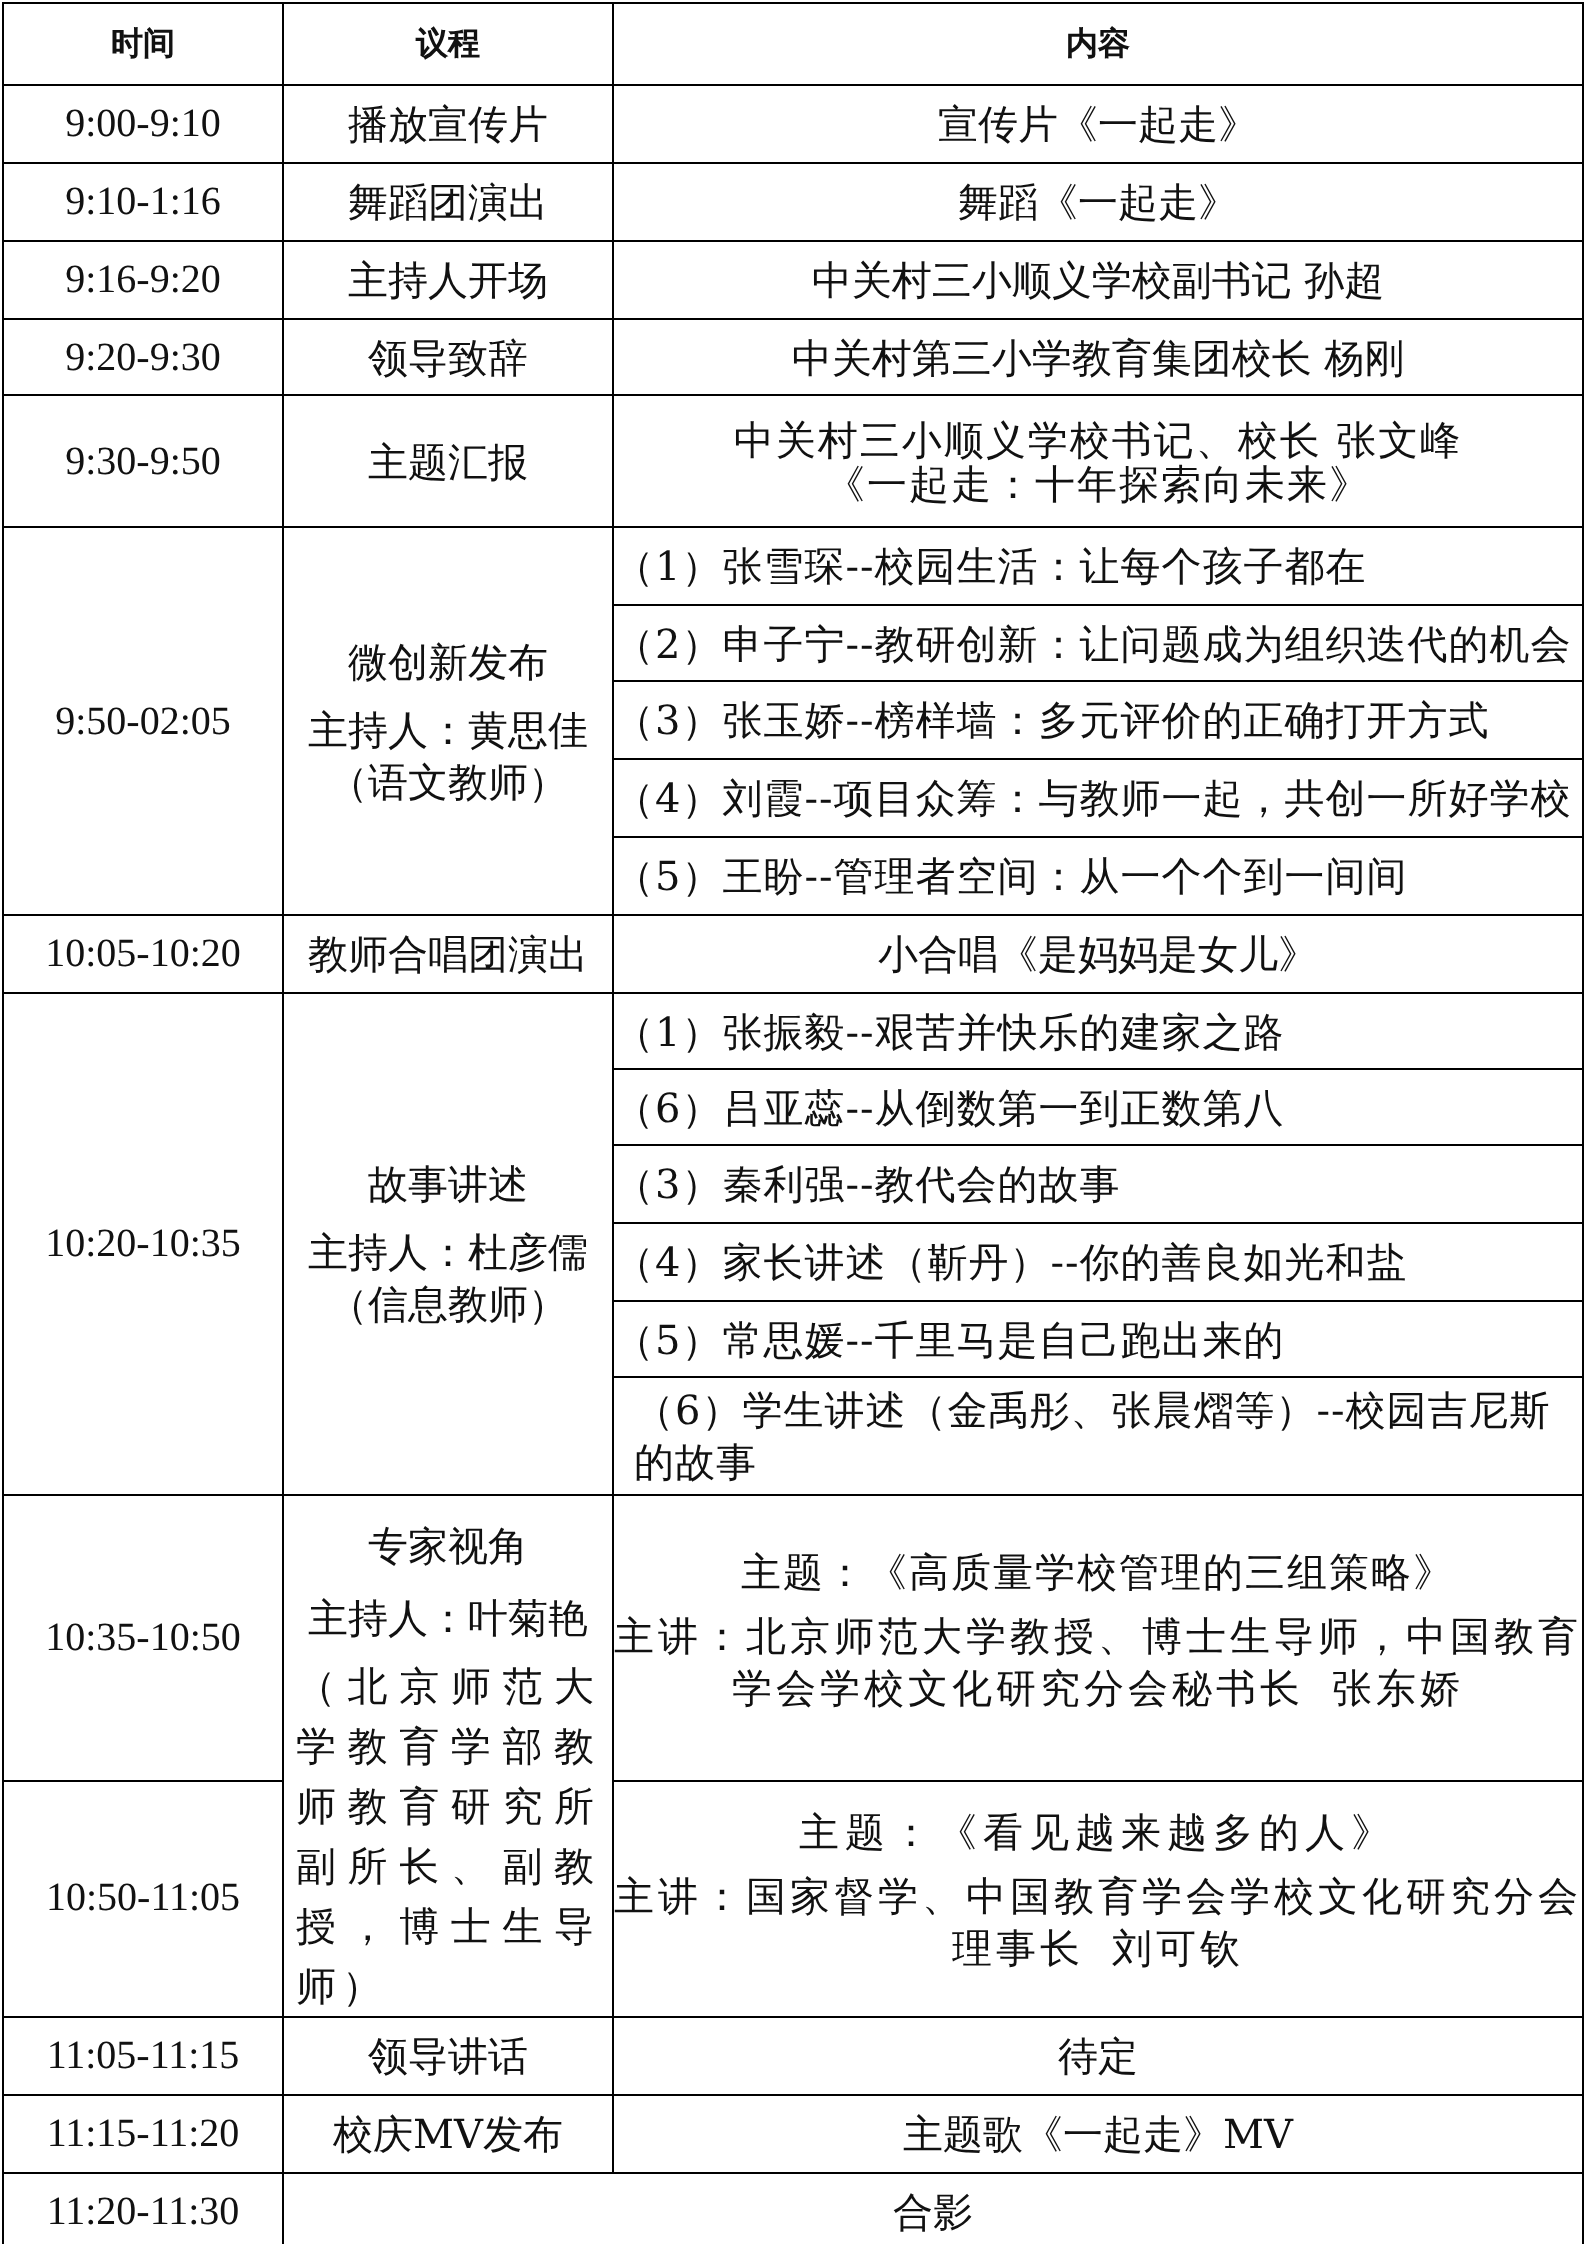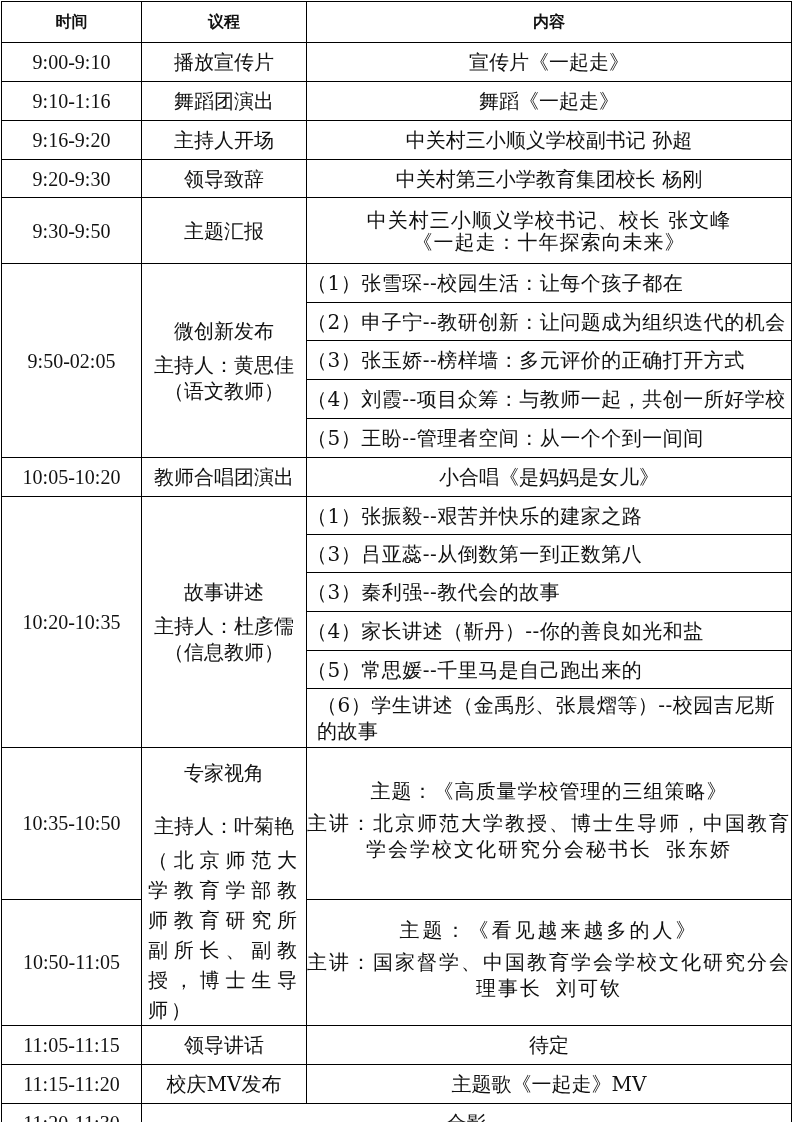--- a/index.html
+++ b/index.html
@@ -102,39 +102,39 @@
     <tr class="r40">
       <td class="time" rowspan="6">10:20-10:35</td>
       <td class="item host-block" rowspan="6">
         <div style="margin-bottom:8px">故事讲述</div>
         <div>主持人：杜彦儒</div>
         <div>（信息教师）</div>
       </td>
       <td class="left-tight">（1）张振毅--艰苦并快乐的建家之路</td>
     </tr>
     <tr class="r40">
-      <td class="left-tight">（3）吕亚蕊--从倒数第一到正数第八</td>
+      <td class="left-tight">（6）吕亚蕊--从倒数第一到正数第八</td>
     </tr>
     <tr class="r41">
       <td class="left-tight">（3）秦利强--教代会的故事</td>
     </tr>
     <tr class="r41">
       <td class="left-tight">（4）家长讲述（靳丹）--你的善良如光和盐</td>
     </tr>
     <tr class="r40">
       <td class="left-tight">（5）常思媛--千里马是自己跑出来的</td>
     </tr>
     <tr class="r61">
       <td class="left-tight" style="padding-left:10px; line-height:26px;">（6）学生讲述（金禹彤、张晨熠等）--校园吉尼斯的故事</td>
     </tr>
 
     <tr class="r119">
       <td class="time">10:35-10:50</td>
       <td class="item host-block" rowspan="2" style="padding:0 6px; vertical-align:top; padding-top:12px;">
-        <div style="margin-bottom:27px">专家视角</div>
+        <div style="margin-bottom:10px">专家视角</div>
         <div style="margin-bottom:6px">主持人：叶菊艳</div>
         <div style="text-align:justify; letter-spacing:3px; line-height:30px;">（北京师范大学教育学部教师教育研究所副所长、副教授，博士生导师）</div>
       </td>
       <td class="left spk">
         <div class="topic" style="letter-spacing:1px">主题：《高质量学校管理的三组策略》</div>
         <div class="speaker">主讲：北京师范大学教授、博士生导师，中国教育学会学校文化研究分会秘书长 张东娇</div>
       </td>
     </tr>
     <tr class="r99">
       <td class="time">10:50-11:05</td>

